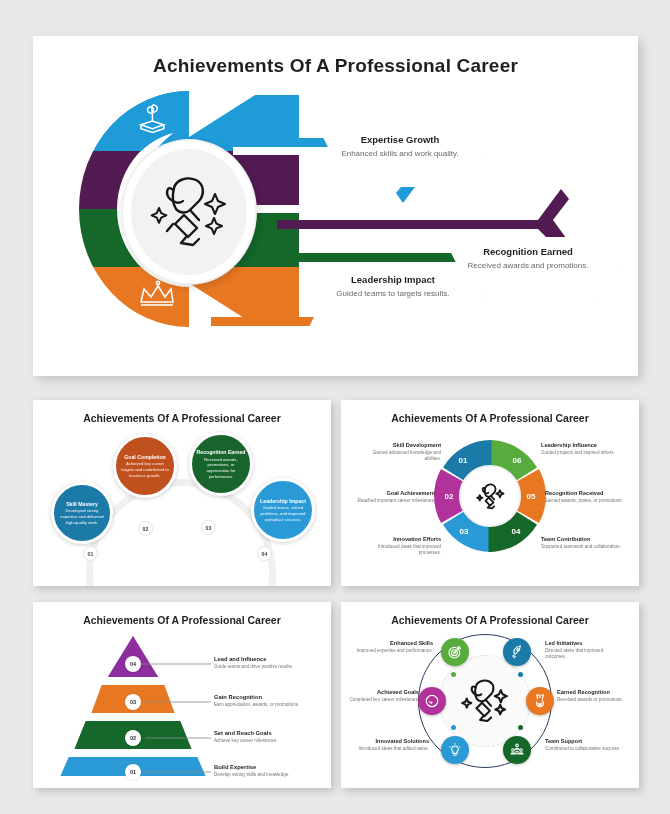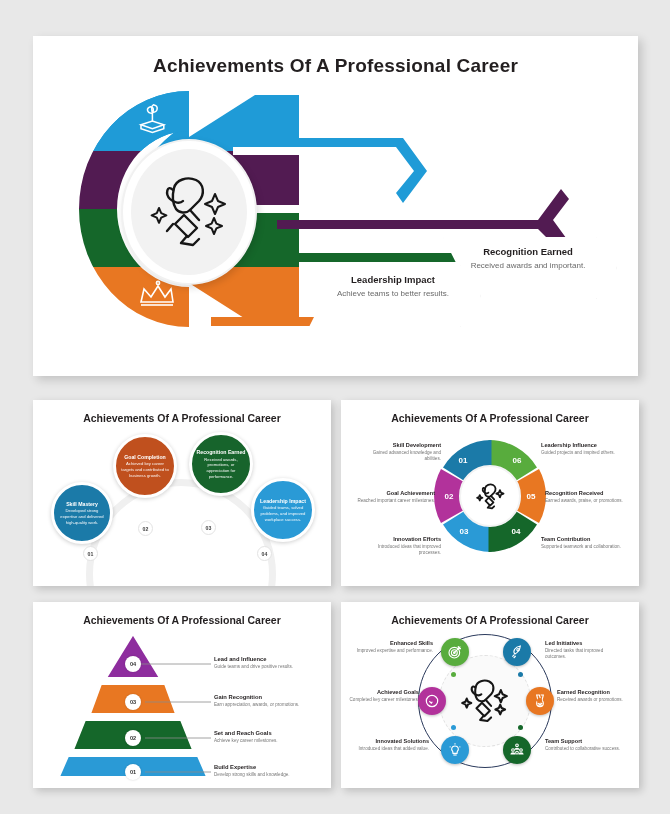--- a/index.html
+++ b/index.html
@@ -257,30 +257,34 @@
             </g>
             <g stroke="#161616" stroke-width="2" fill="none" stroke-linejoin="round">
               <path d="M72,28 l3,7 l7,3 l-7,3 l-3,7 l-3,-7 l-7,-3 l7,-3 Z"></path>
               <path d="M71,52 l2.4,5.6 l5.6,2.4 l-5.6,2.4 l-2.4,5.6 l-2.4,-5.6 l-5.6,-2.4 l5.6,-2.4 Z"></path>
               <path d="M16,42 l2.2,5.2 l5.2,2.2 l-5.2,2.2 l-2.2,5.2 l-2.2,-5.2 l-5.2,-2.2 l5.2,-2.2 Z"></path>
             </g>
           </svg>
         </div>
       </div>
 
+      <div class="card" style="left:284px; top:48px; width:170px; height:62px;">
+        <div class="card-title">Expertise Growth</div>
+        <div class="card-desc">Enhanced skills and work quality.</div>
+      </div>
 
 
       <div class="card" style="left:410px; top:160px; width:174px; height:62px;">
         <div class="card-title">Recognition Earned</div>
-        <div class="card-desc">Received awards and important.</div>
+        <div class="card-desc">Received awards and promotions.</div>
       </div>
 
       <div class="card" style="left:276px; top:188px; width:172px; height:62px;">
         <div class="card-title">Leadership Impact</div>
-        <div class="card-desc">Achieve teams to better results.</div>
+        <div class="card-desc">Guided teams to targets results.</div>
       </div>
     </div>
   </div>
 
   <div class="thumb t-tl">
     <div class="thumb-title">Achievements Of A Professional Career</div>
     <div class="thumb-body">
       <div class="arc-track"></div>
 
       <div class="bubble" style="left:18px; top:58px; width:62px; height:62px; background:#1b7aa8;">

